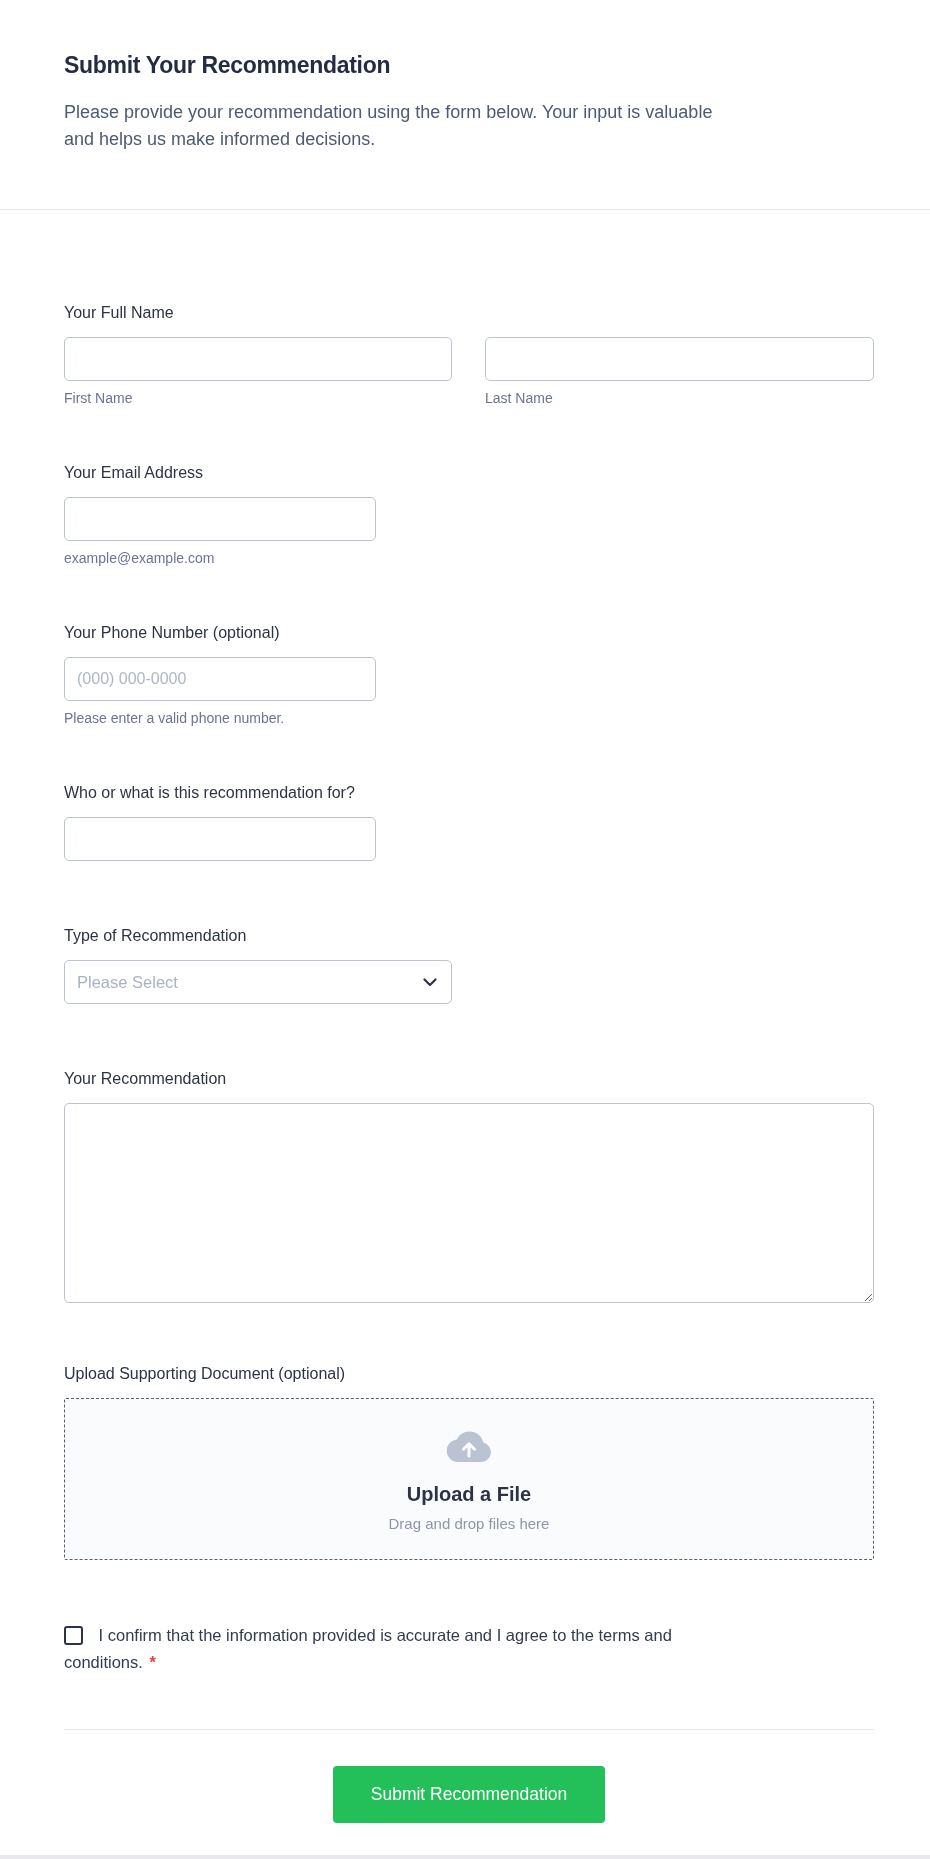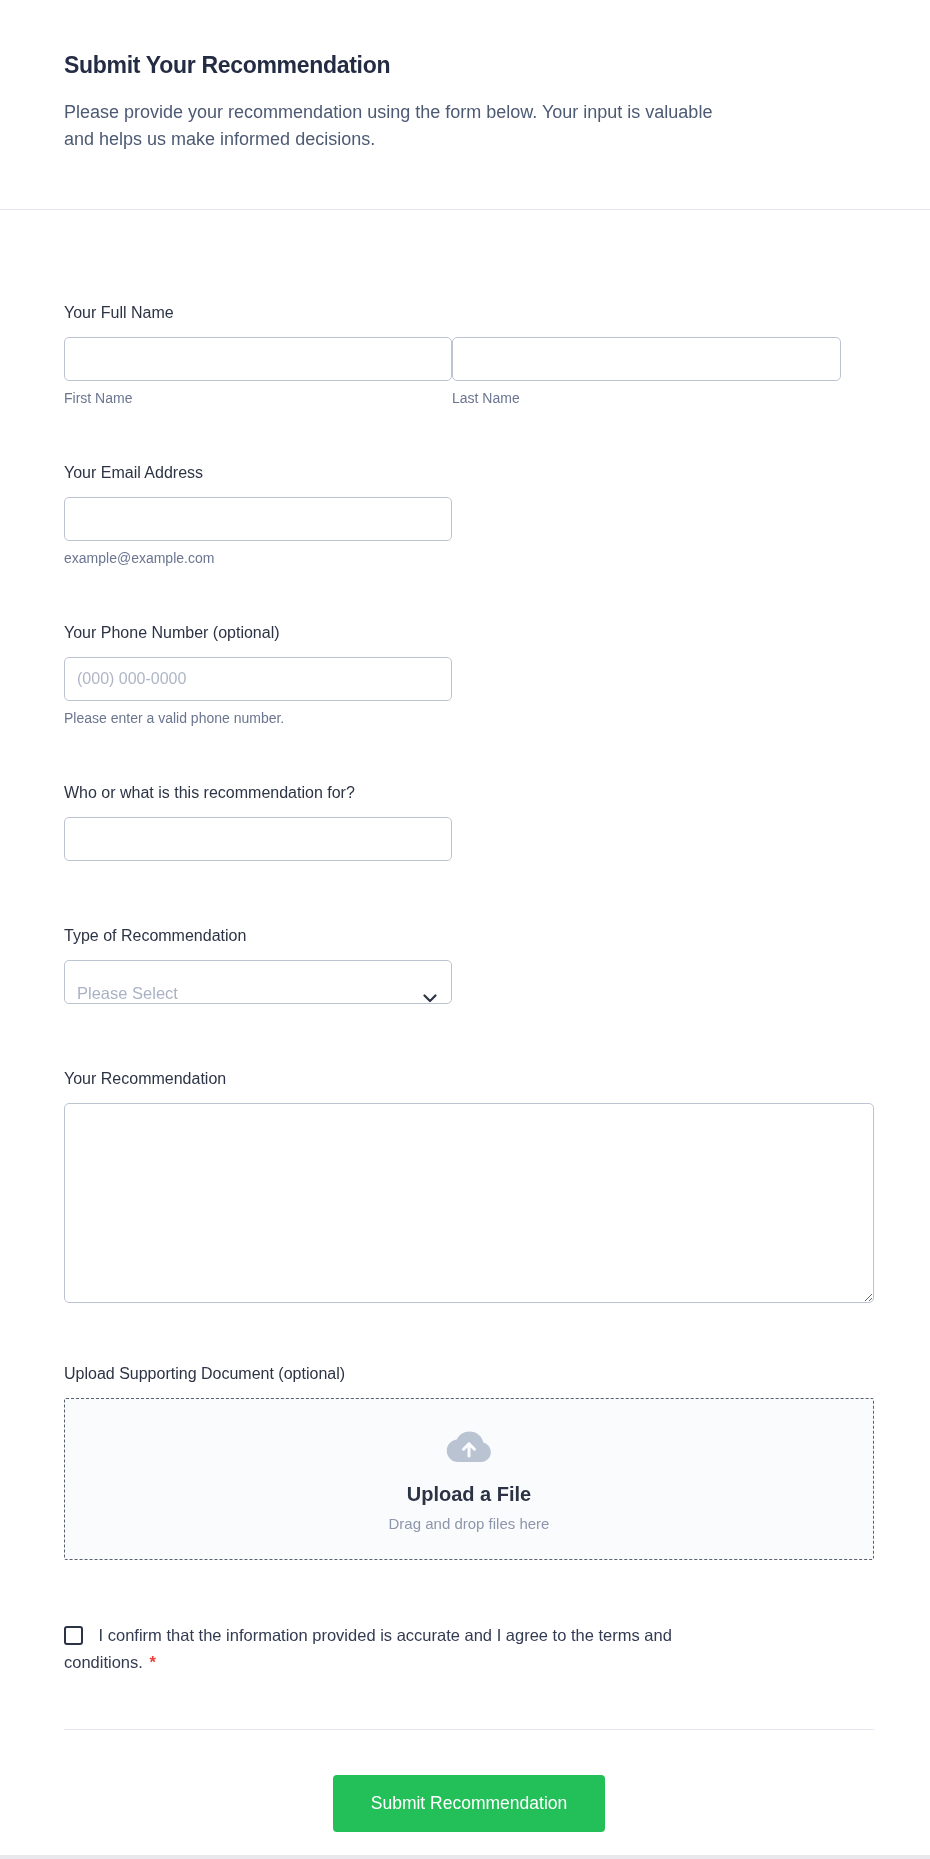--- a/index.html
+++ b/index.html
@@ -56,37 +56,37 @@
   .text-input, .select-box, .textarea-input {
     border: 1px solid #bcc3d1;
     border-radius: 5px;
     background: #fff;
     font-family: "Liberation Sans", "DejaVu Sans", sans-serif;
     font-size: 16px;
     color: #2c3345;
     outline: none;
   }
   .text-input {
-    width: 388px;
+    width: 312px;
     height: 44px;
     padding: 0 12px;
   }
   .text-input::placeholder { color: #aeb6c6; }
-  .name-row { display: flex; }
+  .name-row { display: flex; gap: 33px; }
   .name-col { width: 388px; }
   .sublabel {
     margin-top: 9px;
     font-size: 14px;
     color: #6b7590;
   }
   .select-box {
     width: 388px;
     height: 44px;
     display: flex;
-    align-items: flex-end;
+    align-items: center;
     justify-content: space-between;
     padding: 0 14px 0 12px;
     cursor: pointer;
   }
   .select-placeholder { color: #a9b2c4; font-size: 16.5px; }
   .chevron-wrap { display: flex; align-items: center; }
   .textarea-input {
     width: 810px;
     height: 200px;
     padding: 10px 12px;
@@ -136,21 +136,21 @@
     background: #fff;
     vertical-align: -4px;
     margin-right: 11px;
     cursor: pointer;
   }
   .req-marker { color: #f03e36; font-weight: 700; margin-left: 2px; }
   
   .form-footer {
     border-top: 1px solid #e6e8ef;
     margin-top: 53px;
-    padding-top: 45px;
+    padding-top: 36px;
     text-align: center;
   }
   .submit-btn {
     display: inline-block;
     border: none;
     background: #23bf58;
     color: #ffffff;
     font-family: "Liberation Sans", "DejaVu Sans", sans-serif;
     font-size: 17.5px;
     font-weight: 500;

